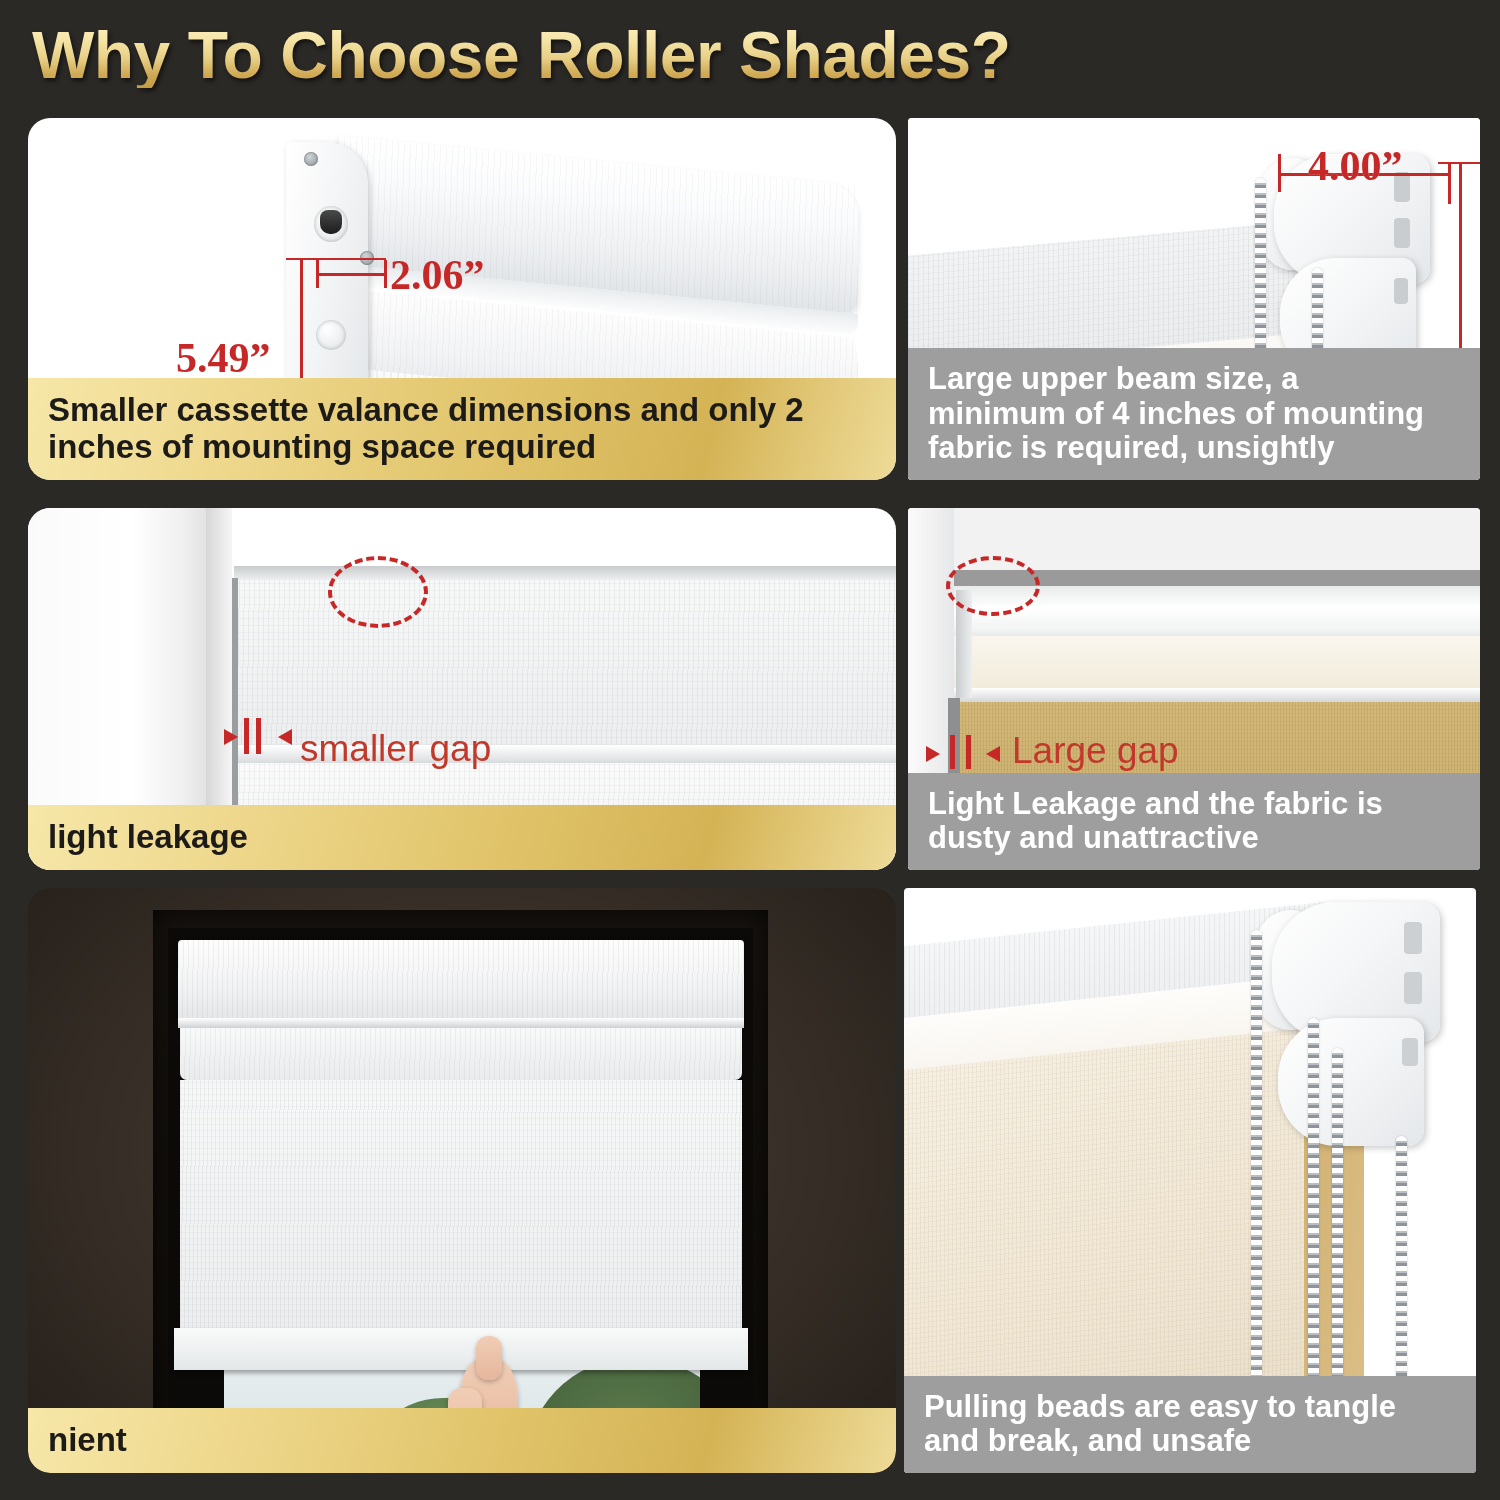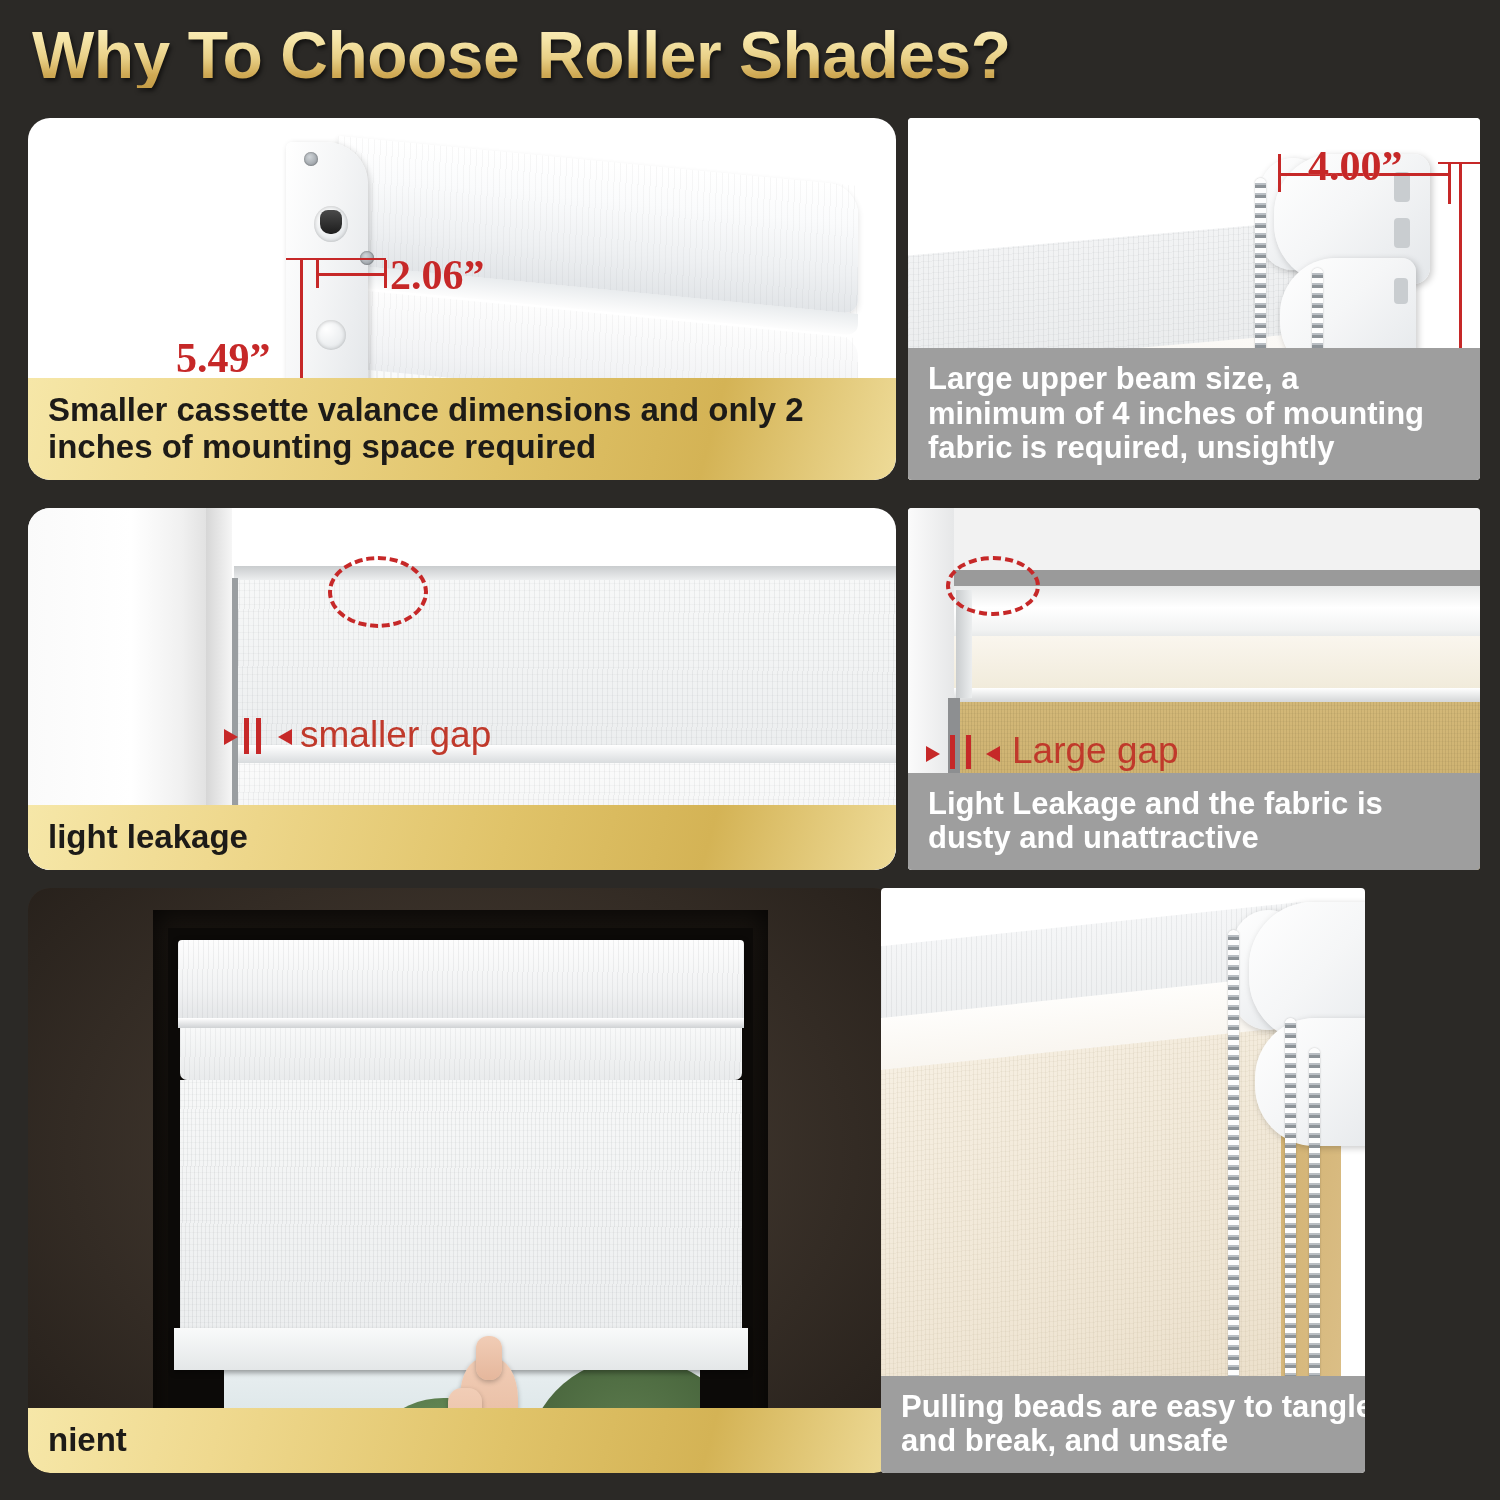--- a/index.html
+++ b/index.html
@@ -411,21 +411,21 @@
     <div class="frame-left"></div>
     <div class="frame-inner"></div>
     <div class="gap-dark" style="left:204px;top:70px;width:6px;bottom:0;"></div>
 
     <div class="dashed-circle" style="left:300px;top:48px;width:92px;height:64px;"></div>
 
     <div class="arrowR" style="left:196px;top:221px;"></div>
     <div style="position:absolute;left:216px;top:210px;width:5px;height:36px;background:#c62828;"></div>
     <div style="position:absolute;left:228px;top:210px;width:5px;height:36px;background:#c62828;"></div>
     <div class="arrowL" style="left:250px;top:221px;"></div>
-    <div class="gaplabel" style="left:272px;top:206px;font-size:37px;">smaller gap</div>
+    <div class="gaplabel" style="left:272px;top:220px;font-size:37px;">smaller gap</div>
   </div>
 
   <div class="cap good">
     <span class="ln">light leakage</span>
   </div>
 </div>
 
 <div class="panel right" id="panel-4" style="left:908px;top:508px;width:572px;height:362px;">
   <div class="bg"></div>
 
@@ -480,21 +480,21 @@
     <div class="hand" style="left:432px;top:470px;width:58px;height:96px;"></div>
     <div class="hand" style="left:448px;top:448px;width:26px;height:44px;border-radius:12px;"></div>
     <div class="hand" style="left:420px;top:500px;width:34px;height:86px;border-radius:14px;"></div>
   </div>
 
   <div class="cap good">
     <span class="ln">nient</span>
   </div>
 </div>
 
-<div class="panel right" id="panel-6" style="left:881px;top:888px;width:484px;height:585px;">
+<div class="panel right" id="panel-6" style="left:904px;top:888px;width:572px;height:585px;">
   <div class="bg"></div>
 
   <div class="p-img">
     <div class="p6-white"></div>
     <div class="p6-gold"></div>
     <div class="p6-white2"></div>
     <div class="p6-cream"></div>
 
     <div class="bracket" style="left:352px;top:22px;width:70px;height:120px;border-radius:36px;"></div>
     <div class="bracket" style="left:368px;top:14px;width:168px;height:140px;border-radius:64px 18px 18px 64px;"></div>

